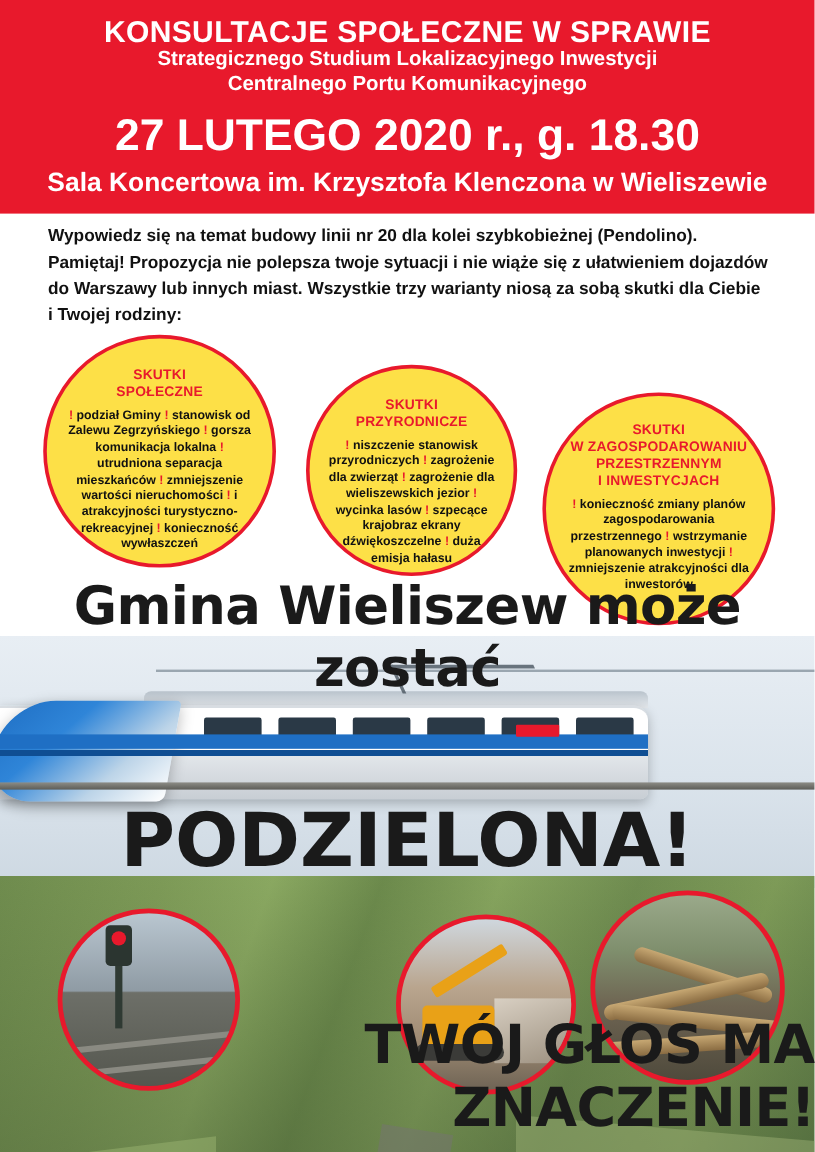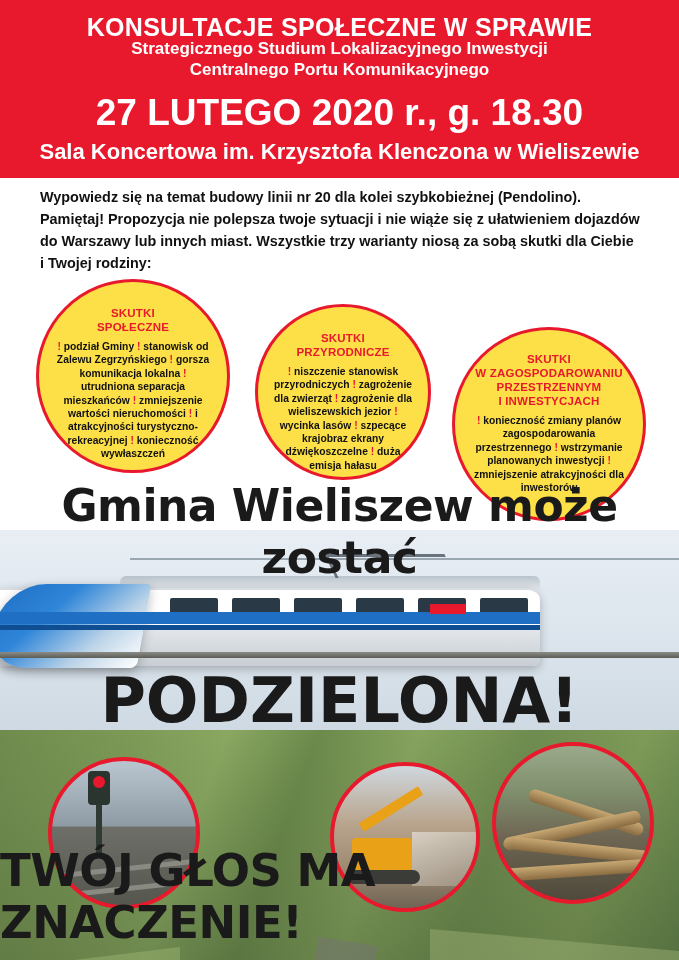--- a/index.html
+++ b/index.html
@@ -307,21 +307,21 @@
   #circle-logs .l1 { left: 6px;  top: 78px;  width: 140px; transform: rotate(-12deg); }
   #circle-logs .l2 { left: 14px; top: 98px;  width: 146px; transform: rotate(6deg); }
   #circle-logs .l3 { left: 2px;  top: 118px; width: 150px; transform: rotate(-4deg); }
   #circle-logs .l4 { left: 30px; top: 60px;  width: 120px; transform: rotate(18deg); }
 
   
   .headline-3 {
     position: absolute;
     left: 0; top: 845px;
     width: 679px;
-    text-align: left;
+    text-align: right;
     font-size: 45px;
     font-weight: bold;
     color: #1a1a1a;
     letter-spacing: -0.5px;
     line-height: 52px;
     z-index: 9;
     font-family: "DejaVu Sans", sans-serif;
   }
 </style>
 </head>

